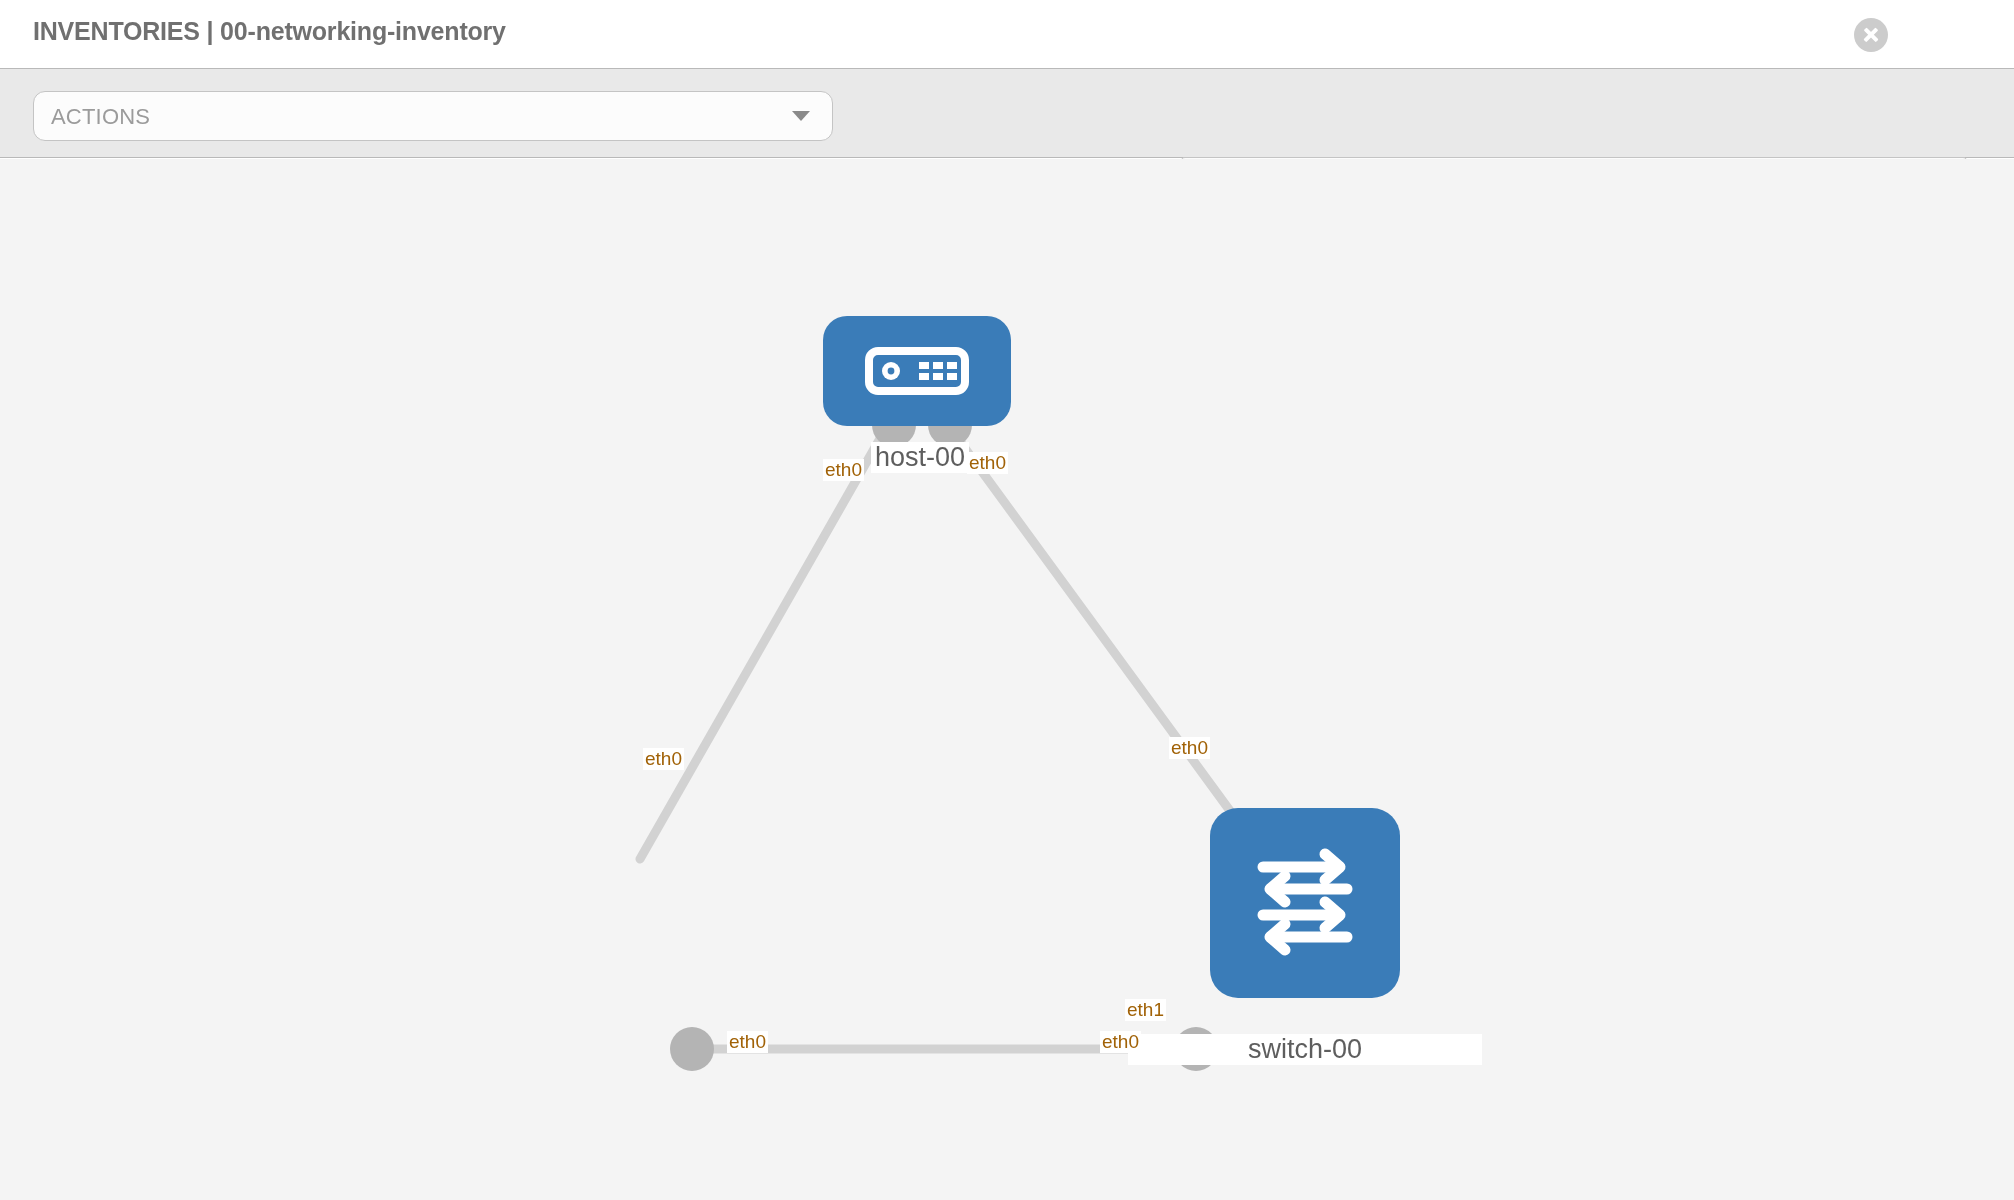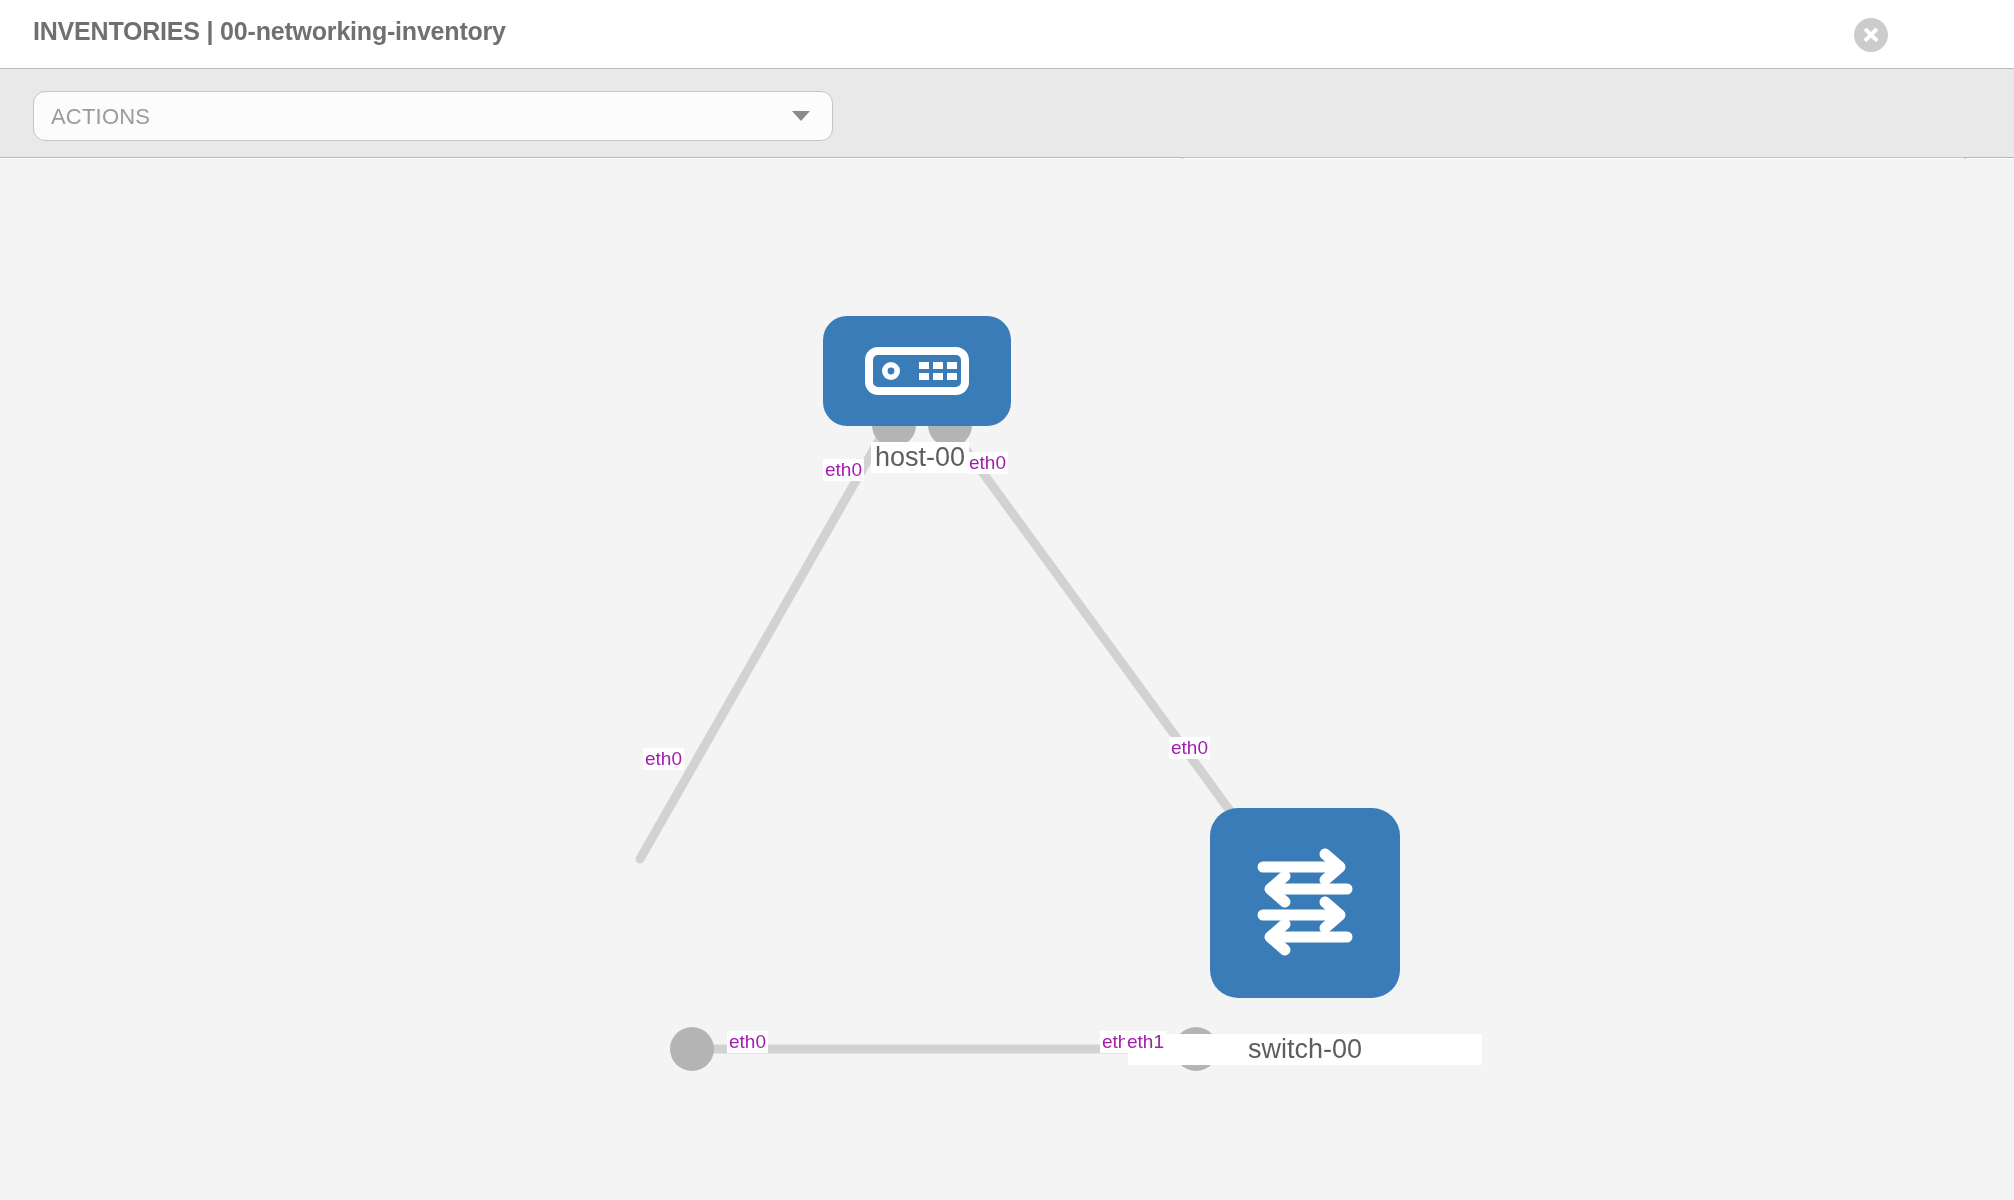--- a/index.html
+++ b/index.html
@@ -107,21 +107,21 @@
   .node-label {
     position: absolute;
     font-size: 27px; color: #5e5e5e;
     background: #ffffff; padding: 0 4px;
     white-space: nowrap;
   }
 
   
   .iface-label {
     position: absolute;
-    font-size: 19px; color: #a21caf;
+    font-size: 19px; color: #a16207;
     background: #ffffff; padding: 0 2px;
     white-space: nowrap;
   }
 </style>
 </head>
 <body>
 
 <div id="app">
 
   <div class="header">
@@ -209,16 +209,16 @@
     <div class="iface-label" style="left:967px; top:293px;">eth0</div>
 
     <div class="iface-label" style="left:643px; top:589px;">eth0</div>
 
     <div class="iface-label" style="left:1169px; top:578px;">eth0</div>
 
     <div class="iface-label" style="left:727px; top:872px;">eth0</div>
 
     <div class="iface-label" style="left:1100px; top:872px;">eth0</div>
 
-    <div class="iface-label" style="left:1125px; top:872px;">eth1</div>
+    <div class="iface-label" style="left:1125px; top:840px;">eth1</div>
 
   </div>
 </div>
 
 </body></html>

